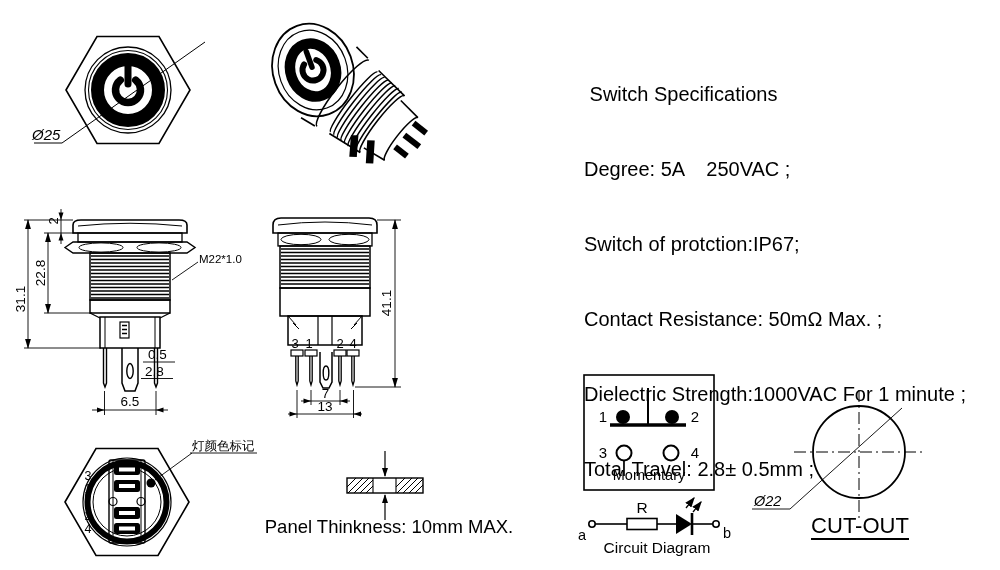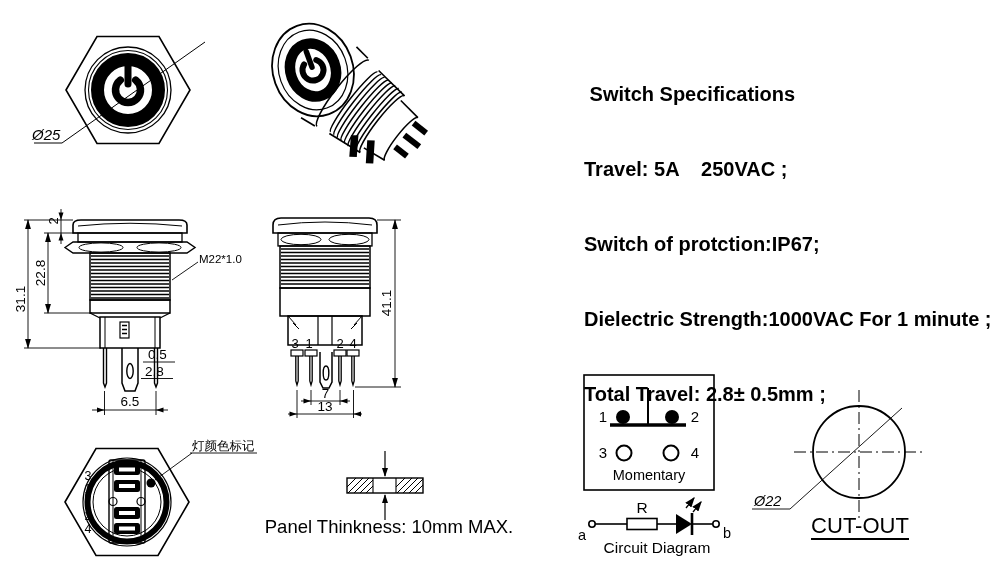--- a/index.html
+++ b/index.html
@@ -4,21 +4,21 @@
 <style>
   html,body{margin:0;padding:0;background:#fff;}
   #stage{position:relative;width:1000px;height:570px;background:#ffffff;overflow:hidden;
          font-family:"Liberation Sans",sans-serif;color:#000;}
   .abs{position:absolute;}
   svg{display:block;overflow:visible;}
   svg text{font-family:"Liberation Sans",sans-serif;fill:#000;}
   .ln{stroke:#000;fill:none;}
   #specs{position:absolute;left:584px;top:32px;width:412px;
          font-size:20px;line-height:25px;white-space:pre;color:#000;}
-  #specs div{height:25px;font-weight:bold;}
+  #specs div{height:25px;}
 </style>
 </head>
 <body>
 
 <div id="stage">
 
   <svg class="abs" style="left:20px;top:15px" width="215" height="140" viewBox="0 0 215 140">
     <polygon class="ln" stroke-width="1.6" points="46,75 77,21.5 139,21.5 170,75 139,128.5 77,128.5"></polygon>
     <circle class="ln" cx="108" cy="75" r="43" stroke-width="1.3"></circle>
     <circle class="ln" cx="108" cy="75" r="39.5" stroke-width="1.1"></circle>
@@ -54,22 +54,23 @@
       <ellipse class="ln" rx="40" ry="47" stroke-width="1.8" fill="#fff"></ellipse>
       <ellipse class="ln" rx="34" ry="40.5" stroke-width="1.2"></ellipse>
       <ellipse class="ln" rx="22.5" ry="27" stroke-width="10.5"></ellipse>
       <path class="ln" stroke-width="6" stroke-linecap="round" d="M6.47 -8.27 A10.5 10.5 0 1 1 -6.47 -8.27"></path>
       <line class="ln" x1="0" y1="-19.5" x2="0" y2="-3" stroke-width="5.5" stroke-linecap="round"></line>
     </g>
   </svg>
 
   <div id="specs">
     <div> Switch Specifications</div>
-    <div>Travel: 5A    250VAC ;</div>
+    <div>Degree: 5A    250VAC ;</div>
     <div>Switch of protction:IP67;</div>
+    <div>Contact Resistance: 50mΩ Max. ;</div>
     <div>Dielectric Strength:1000VAC For 1 minute ;</div>
     <div>Total Travel: 2.8± 0.5mm ;</div>
     
     
     
     
     
   </div>
 
   <svg class="abs" style="left:15px;top:195px" width="235" height="230" viewBox="0 0 235 230">

